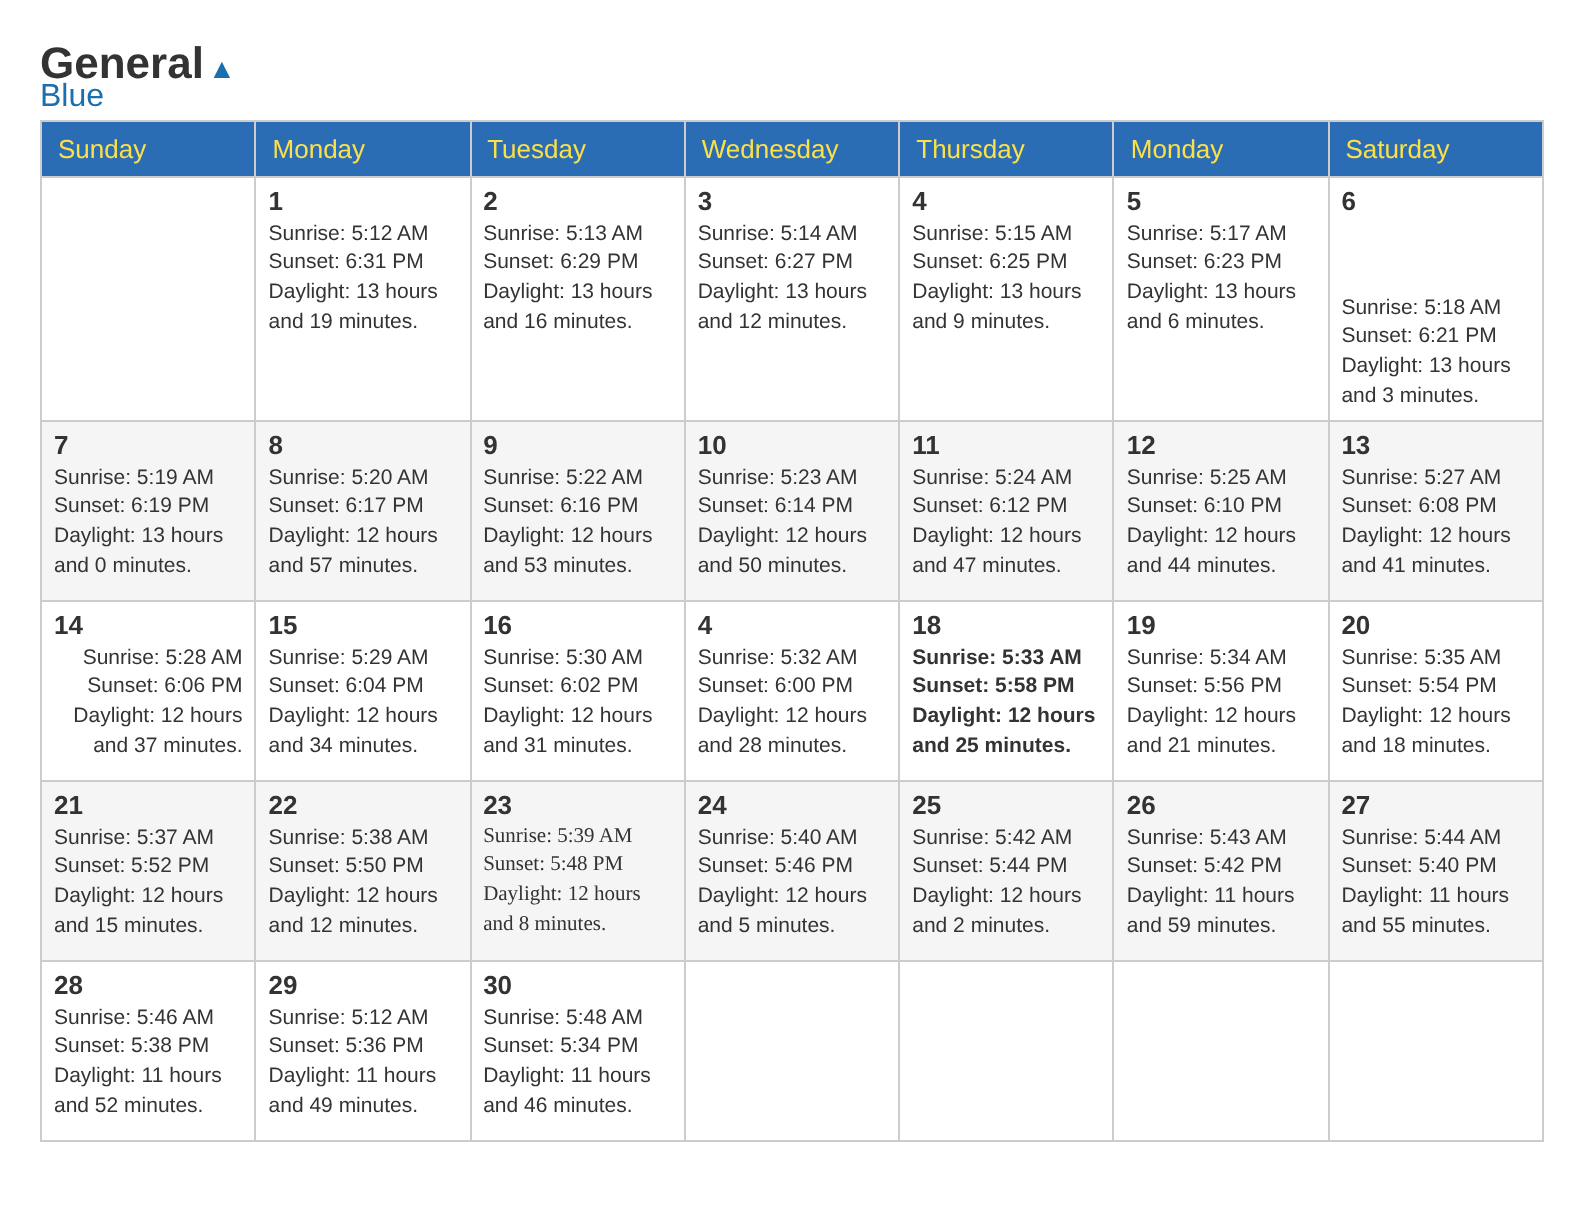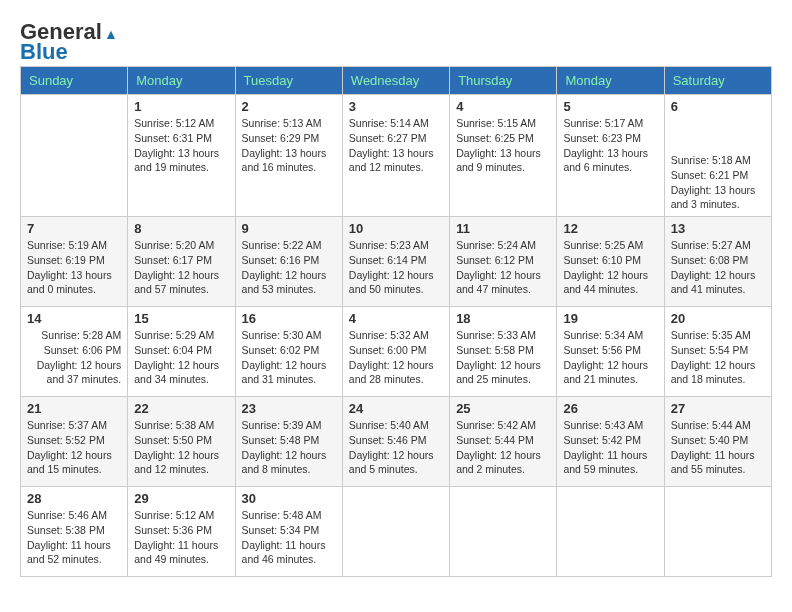--- a/index.html
+++ b/index.html
@@ -39,21 +39,21 @@
       font-size: 16px;
       color: #555;
     }
     .calendar {
       width: 100%;
       border-collapse: collapse;
       font-size: 11px;
     }
     .calendar th {
       background-color: #2a6db5;
-      color: #86efac;
+      color: #fde047;
       text-align: left;
       padding: 6px 8px;
       font-size: 13px;
       font-weight: normal;
       border: 1px solid #ccc;
     }
     .calendar td {
       border: 1px solid #ccc;
       vertical-align: top;
       padding: 4px 6px;
@@ -79,21 +79,21 @@
 </head>
 <body>
 
 <div class="header">
   <div class="logo">
     <div style="display:flex; align-items:center;">
       <span class="logo-text">
         <span style="color:#333;">General</span><span style="color:#1a6faf; font-size:14px; margin-left:2px;">▲</span>
       </span>
     </div>
-    <span class="logo-text" style="color:#1a6faf; font-size:22px; font-weight:bold; margin-top:-4px;">Blue</span>
+    <span class="logo-text" style="color:#1a6faf; font-size:16px; font-weight:normal; margin-top:-4px;">Blue</span>
   </div>
   <div class="title-section">
     <div class="month-title"></div>
     <div class="subtitle"></div>
   </div>
 </div>
 
 <table class="calendar">
   <thead>
     <tr>
@@ -227,21 +227,21 @@
         </td>
         <td>
           <span class="day-number">4</span>
           <div class="day-info" style="white-space: pre-line;">Sunrise: 5:32 AM
 Sunset: 6:00 PM
 Daylight: 12 hours
 and 28 minutes.</div>
         </td>
         <td>
           <span class="day-number">18</span>
-          <div class="day-info" style="white-space: pre-line;">Sunrise: 5:33 AM
+          <div class="day-info" style="white-space: pre-line; font-weight: bold;">Sunrise: 5:33 AM
 Sunset: 5:58 PM
 Daylight: 12 hours
 and 25 minutes.</div>
         </td>
         <td>
           <span class="day-number">19</span>
           <div class="day-info" style="white-space: pre-line;">Sunrise: 5:34 AM
 Sunset: 5:56 PM
 Daylight: 12 hours
 and 21 minutes.</div>
@@ -264,21 +264,21 @@
         </td>
         <td>
           <span class="day-number">22</span>
           <div class="day-info" style="white-space: pre-line;">Sunrise: 5:38 AM
 Sunset: 5:50 PM
 Daylight: 12 hours
 and 12 minutes.</div>
         </td>
         <td>
           <span class="day-number">23</span>
-          <div class="day-info" style="white-space: pre-line;">Sunrise: 5:39 AM
+          <div class="day-info" style="white-space: pre-line; font-family: Liberation Serif, serif;">Sunrise: 5:39 AM
 Sunset: 5:48 PM
 Daylight: 12 hours
 and 8 minutes.</div>
         </td>
         <td>
           <span class="day-number">24</span>
           <div class="day-info" style="white-space: pre-line;">Sunrise: 5:40 AM
 Sunset: 5:46 PM
 Daylight: 12 hours
 and 5 minutes.</div>

